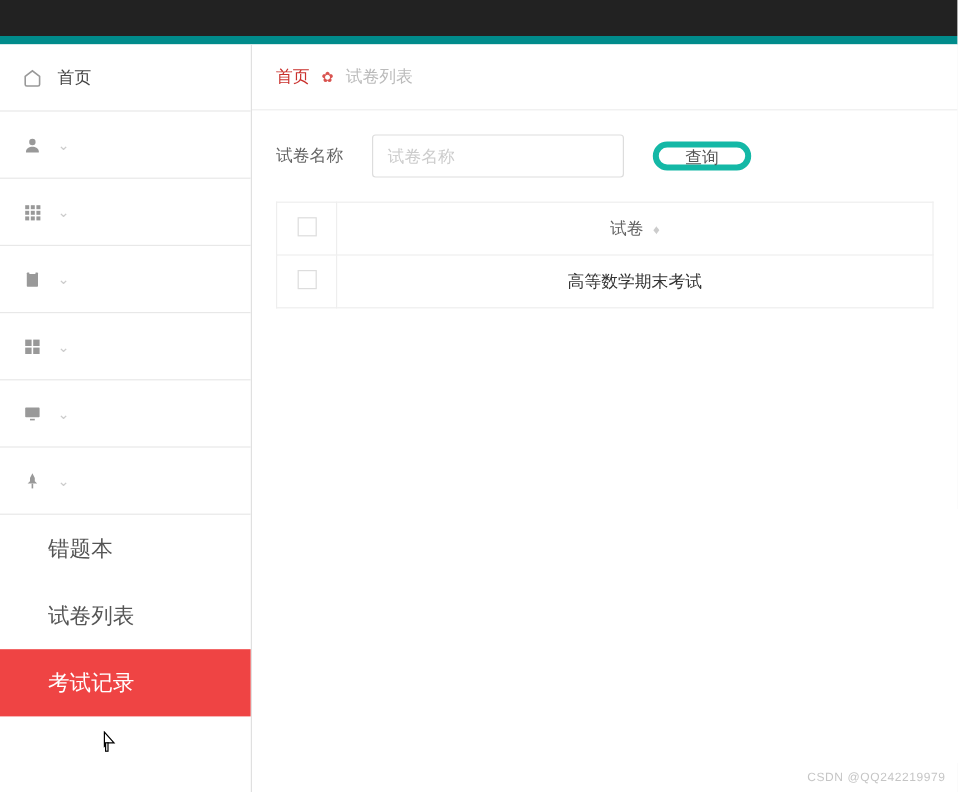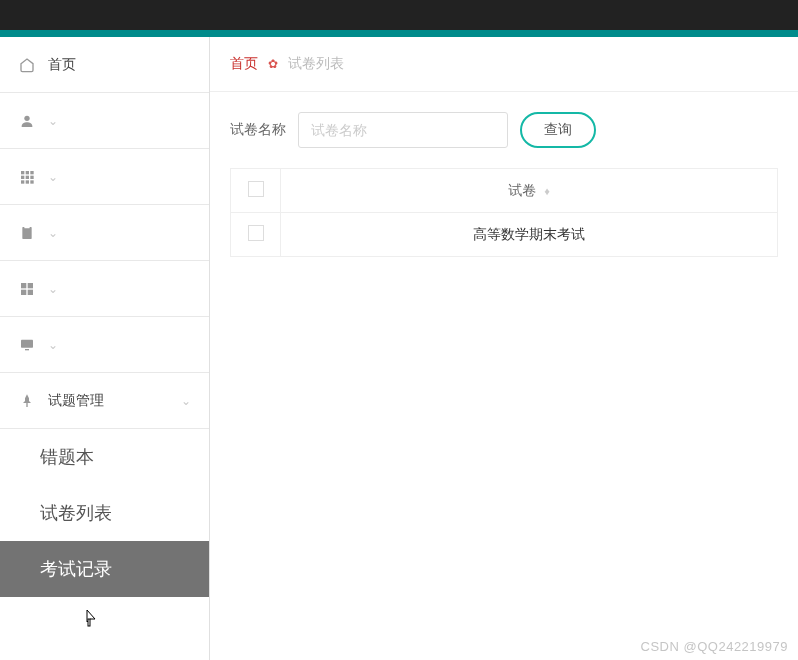--- a/index.html
+++ b/index.html
@@ -13,45 +13,45 @@
     .sidebar { width: 210px; background: #fff; border-right: 1px solid #e0e0e0; overflow-y: auto; }
     
     .sidebar-item { display: flex; align-items: center; padding: 0 18px; height: 56px; border-bottom: 1px solid #e8e8e8; cursor: pointer; color: #555; position: relative; }
     .sidebar-item .icon { width: 18px; height: 18px; margin-right: 12px; display: flex; align-items: center; justify-content: center; color: #999; }
     .sidebar-item .label { flex: 1; font-size: 14px; color: #444; }
     .sidebar-item .chevron { color: #ccc; font-size: 12px; }
     .sidebar-item.expanded .chevron { color: #999; }
     
     .submenu { }
     .submenu-item { padding: 16px 18px 16px 40px; cursor: pointer; color: #555; font-size: 18px; }
-    .submenu-item.active { background: #737373; color: #fff; }
+    .submenu-item.active { background: #ef4444; color: #fff; }
     
     .main { flex: 1; background: #fff; padding: 0; overflow: hidden; }
     
     .breadcrumb { padding: 18px 20px; border-bottom: 1px solid #eee; display: flex; align-items: center; gap: 10px; }
     .breadcrumb .home { color: #c9302c; font-weight: 500; }
     .breadcrumb .sep { color: #d9534f; font-size: 12px; }
     .breadcrumb .current { color: #bbb; }
     
     .content { padding: 20px; }
     
-    .filter-row { display: flex; align-items: center; gap: 12px; margin-bottom: 20px; }
+    .filter-row { display: flex; align-items: center; gap: 24px; margin-bottom: 20px; }
     .filter-label { color: #666; }
     .filter-input { width: 210px; height: 36px; border: 1px solid #ddd; border-radius: 3px; padding: 0 12px; font-size: 14px; outline: none; }
     .filter-input::placeholder { color: #ccc; }
-    .btn-query { height: 36px; padding: 0 22px; border: 2px solid #14b8a6; border-radius: 18px; background: #fff; cursor: pointer; color: #555; font-size: 14px; }
+    .btn-query { height: 24px; padding: 0 22px; border: 5px solid #14b8a6; border-radius: 18px; background: #fff; cursor: pointer; color: #555; font-size: 14px; }
     
     .data-table { width: 100%; border-collapse: collapse; }
     .data-table th, .data-table td { border: 1px solid #eee; padding: 12px 12px; text-align: center; vertical-align: middle; }
     .data-table th { font-weight: normal; color: #666; background: #fff; }
     .checkbox { width: 16px; height: 16px; border: 1px solid #ddd; display: inline-block; cursor: pointer; }
     .sort-icon { color: #ccc; margin-left: 4px; font-size: 11px; }
     .check-col { width: 50px; }
     
-    .watermark { position: absolute; bottom: 6px; right: 10px; color: rgba(140,140,140,0.5); font-size: 13px; letter-spacing: 0.5px; }
+    .watermark { position: absolute; bottom: 6px; right: 10px; color: rgba(140,140,140,0.5); font-size: 10px; letter-spacing: 0.5px; }
     
     .cursor-pointer { position: absolute; left: 82px; top: 609px; width: 16px; height: 20px; pointer-events: none; z-index: 100; }
     
     svg { display: block; }
   </style>
 </head>
 <body>
 
 <div class="topbar-dark"></div>
 <div class="topbar-teal"></div>
@@ -127,21 +127,20 @@
       <span class="chevron">⌄</span>
     </div>
 
     <div class="sidebar-item">
       <span class="icon">
         <svg width="16" height="16" viewBox="0 0 24 24" fill="currentColor">
             <path d="M12 2l3 6v4l3 3H6l3-3V8l3-6z"></path>
             <rect x="11" y="15" width="2" height="6"></rect>
           </svg>
       </span>
-      <span class="label">试题管理</span>
       <span class="chevron">⌄</span>
     </div>
 
 
     <div class="submenu">
       <div class="submenu-item">错题本</div>
       <div class="submenu-item">试卷列表</div>
       <div class="submenu-item active">考试记录</div>
     </div>
 

